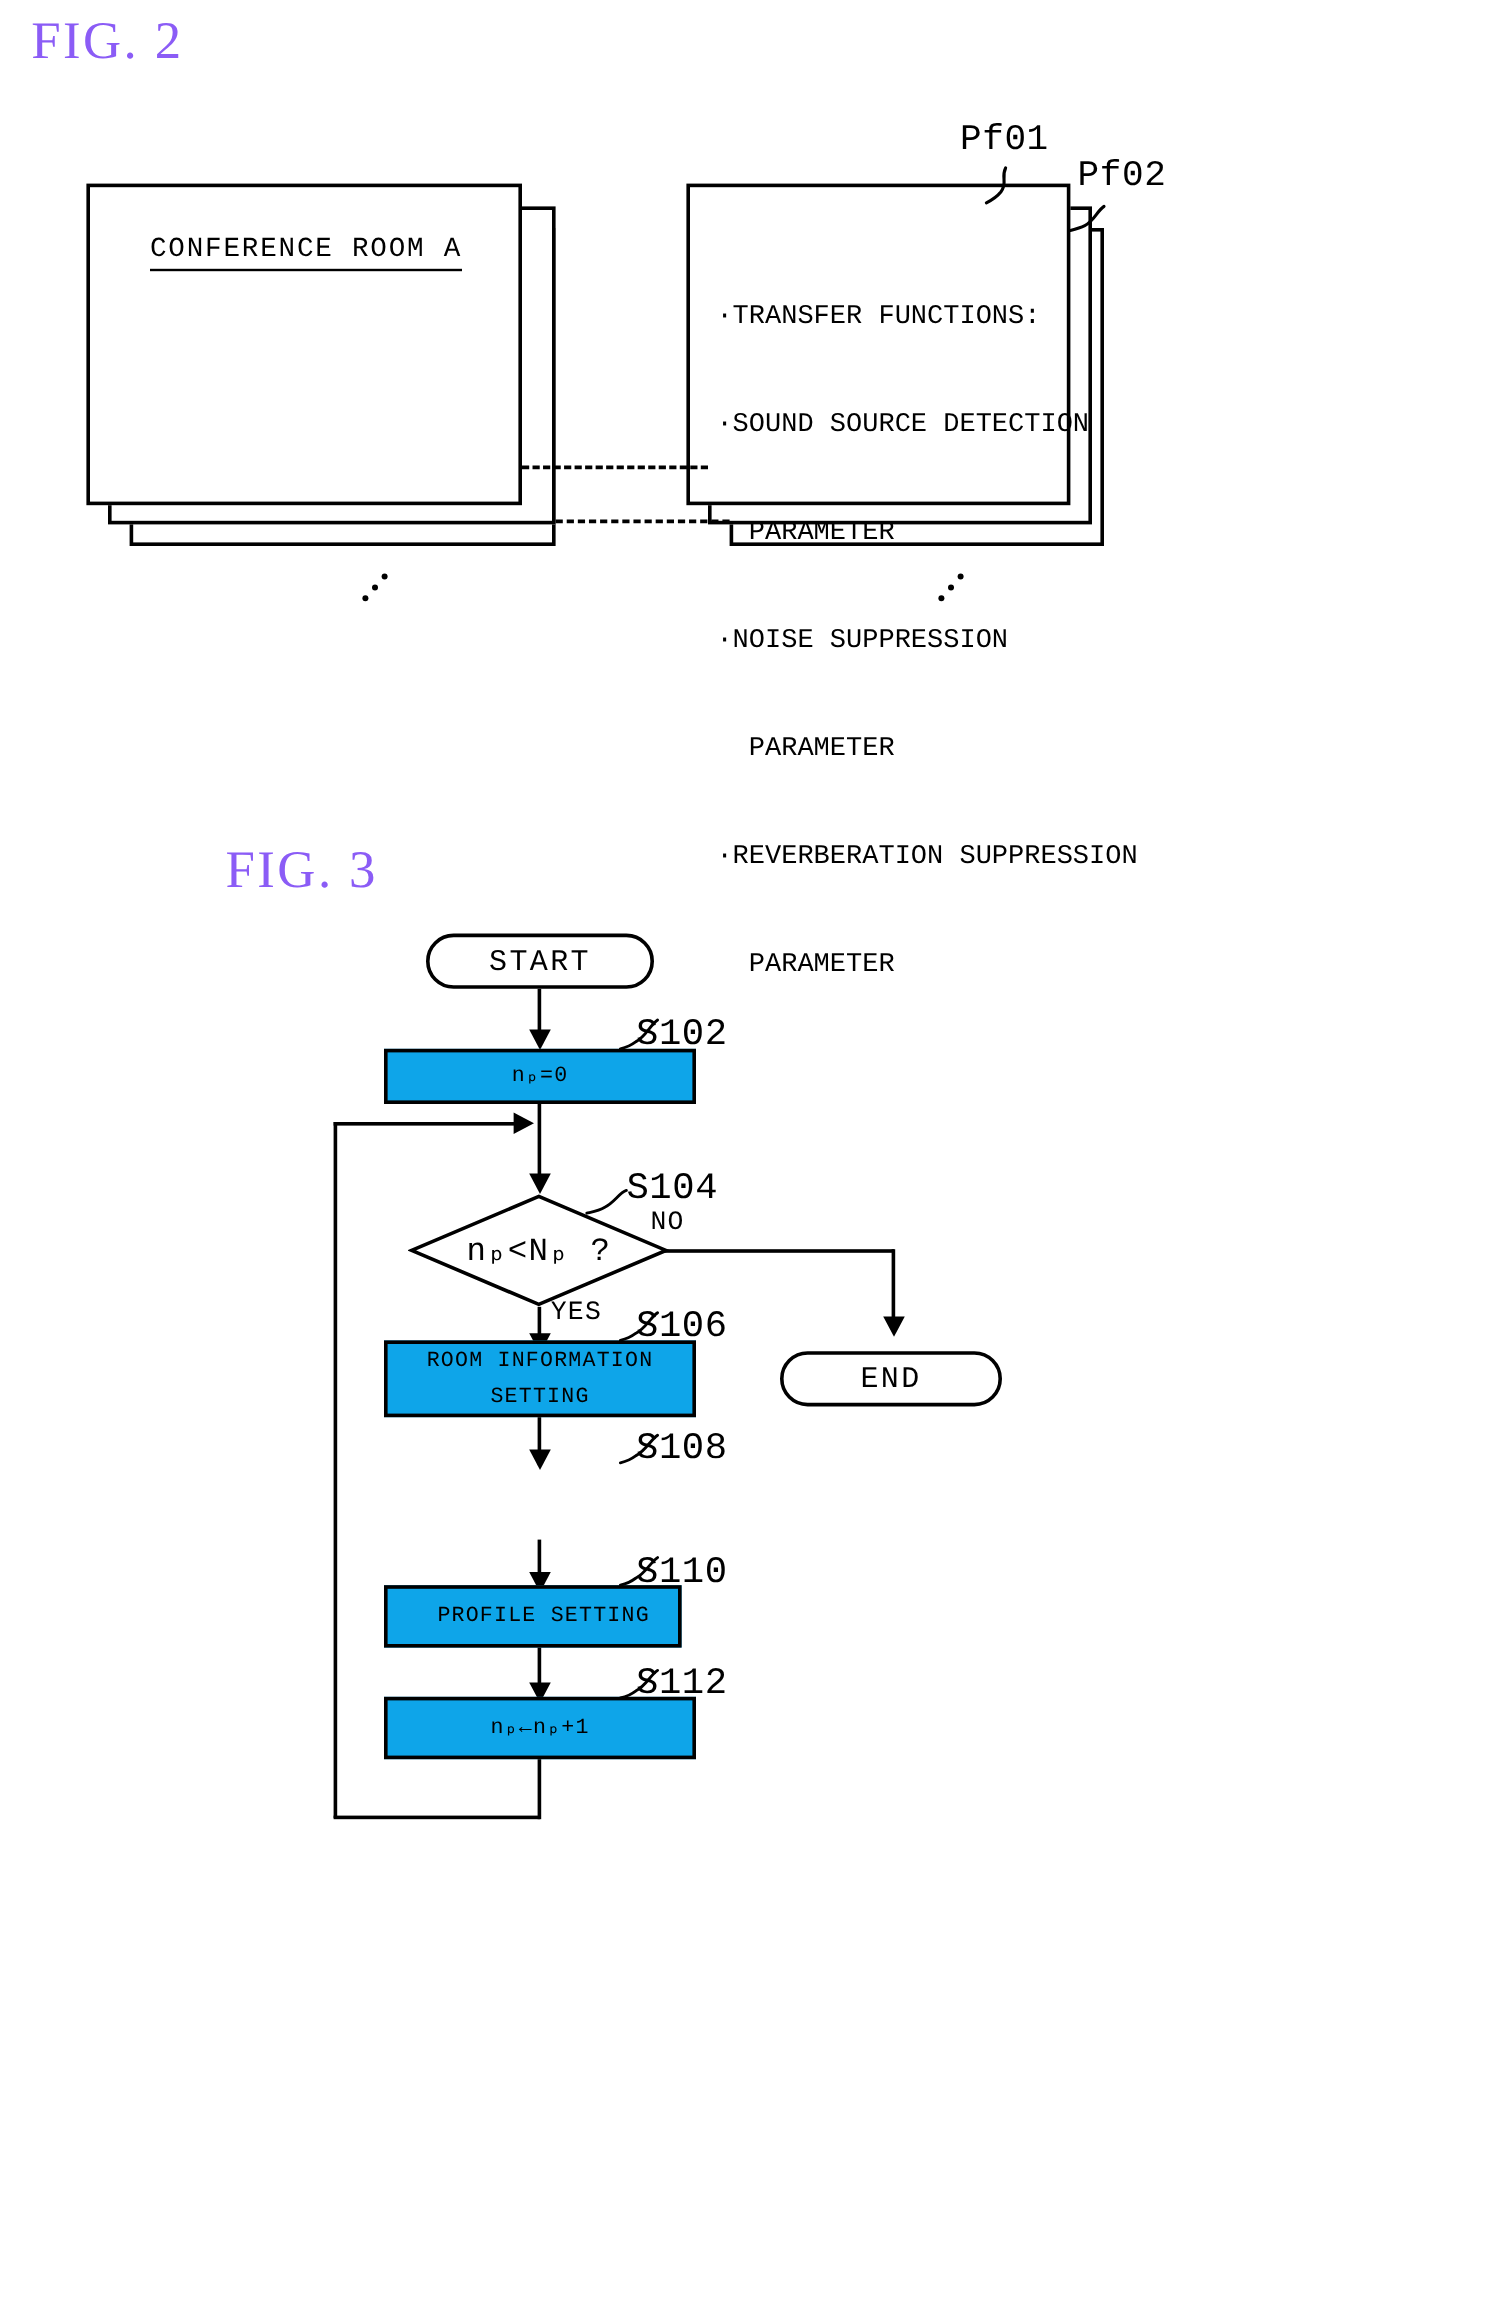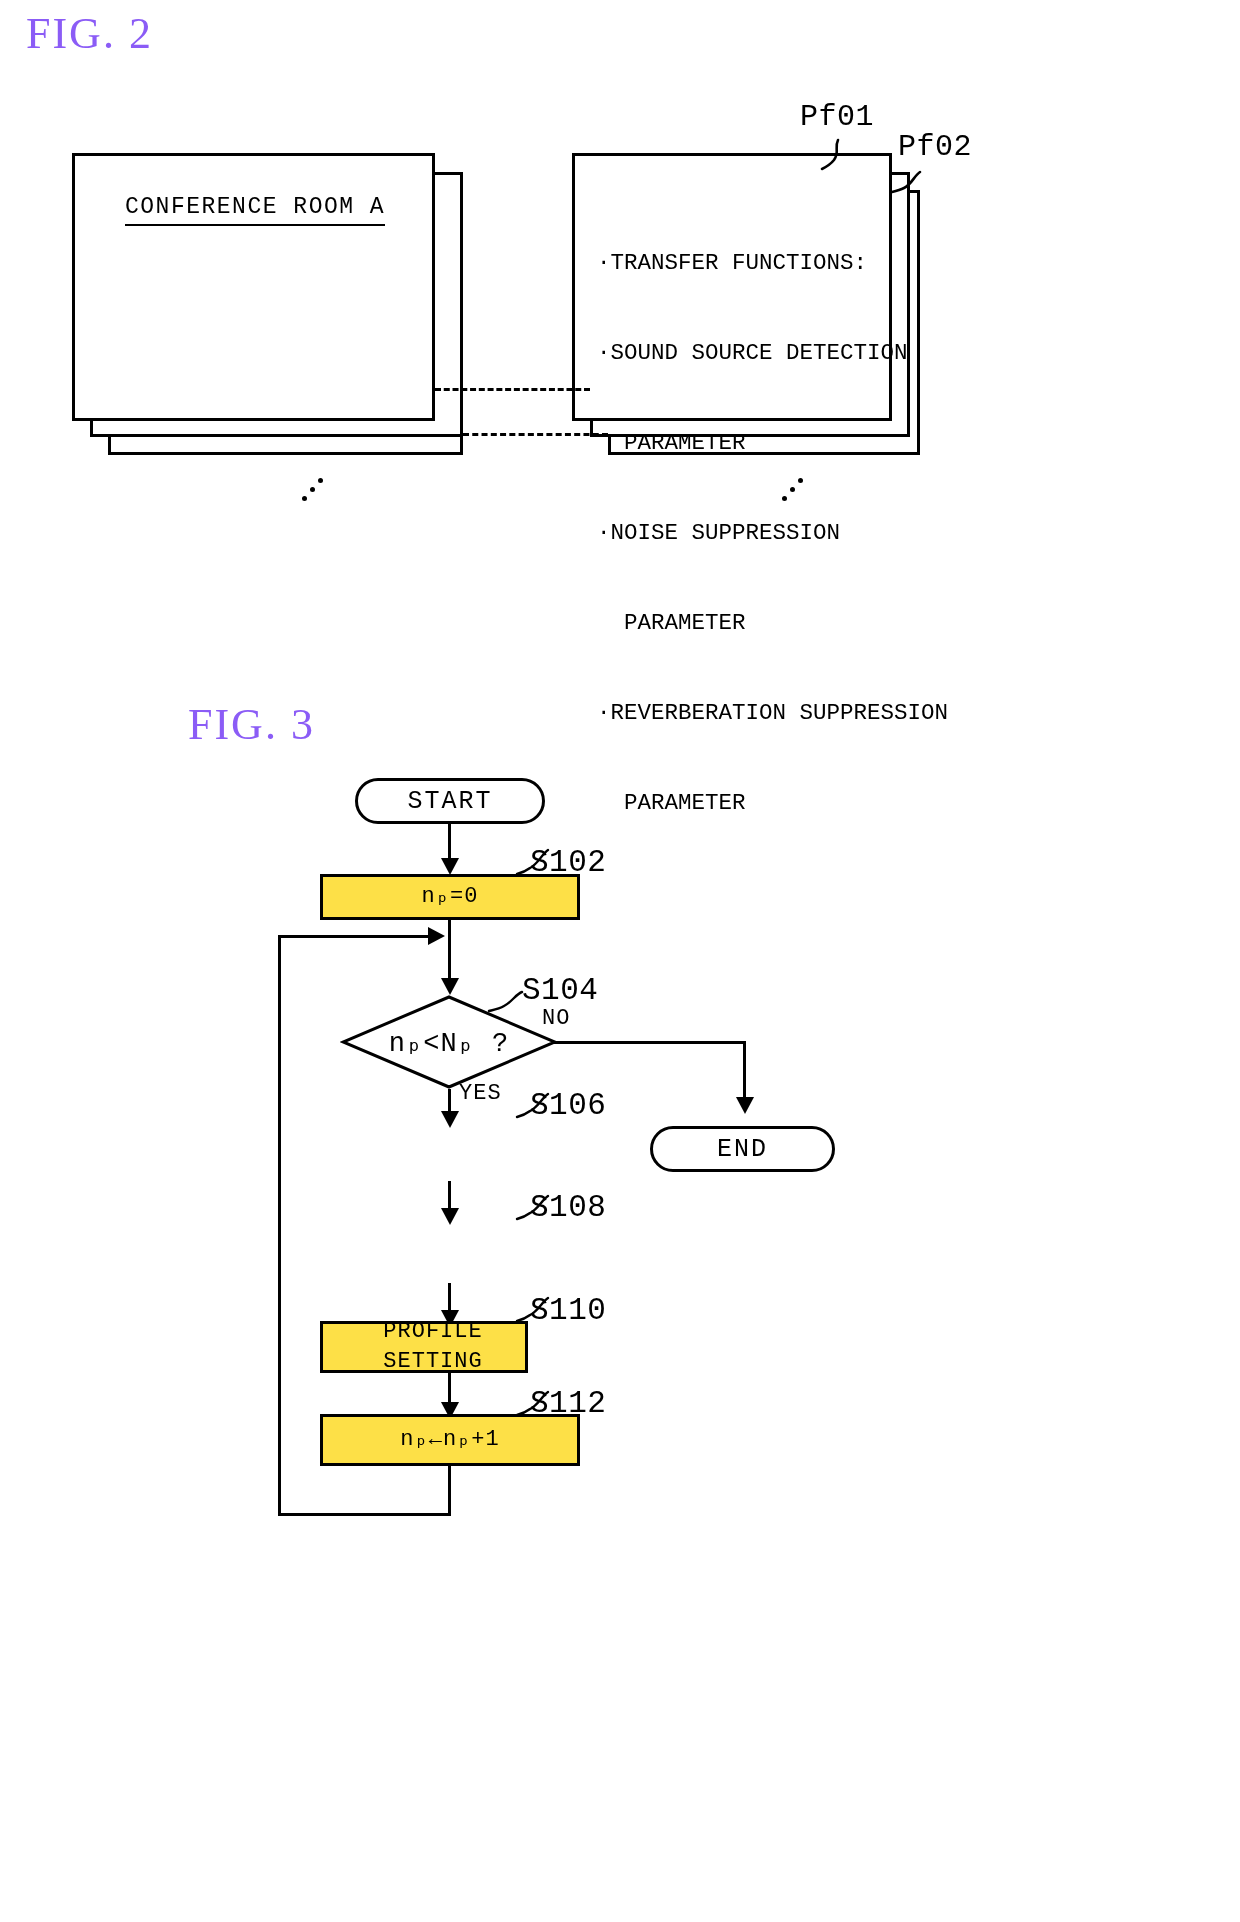--- a/index.html
+++ b/index.html
@@ -97,28 +97,28 @@
     align-items: center;
     justify-content: center;
     font-family: "Liberation Mono", monospace;
     font-size: 25px;
     letter-spacing: 2px;
     white-space: pre;
   }
   .fc-proc {
     position: absolute;
     border: 3px solid #000;
-    background: #fde047;
+    background: #0ea5e9;
     box-sizing: border-box;
     display: flex;
     align-items: center;
     justify-content: center;
     text-align: center;
     font-family: "Liberation Mono", monospace;
-    font-size: 22px;
+    font-size: 18px;
     letter-spacing: 1px;
     line-height: 30px;
     white-space: pre-line;
   }
   .fc-diamond-wrap {
     position: absolute;
   }
   .fc-diamond-wrap svg { display: block; }
   .fc-diamond-text {
     position: absolute;
@@ -267,41 +267,43 @@
   <div class="arrow-h" style="left:553px; top:1041px; width:192px;"></div>
   <div class="arrow-v" style="left:743px; top:1041px; height:66px;"></div>
   <div class="arrowhead-down" style="left:736px; top:1097px;"></div>
 
   <div class="fc-term" style="left:650px; top:1116px; width:185px; height:46px;margin-top:10px;">END</div>
 
   <div class="branch-label" style="left:459px; top:1081px;">YES</div>
   <div class="arrow-v" style="left:448px; top:1089px; height:34px;"></div>
   <div class="arrowhead-down" style="left:441px; top:1111px;"></div>
 
+  <div class="fc-proc" style="left:320px; top:1117px; width:260px; height:64px;">ROOM INFORMATION
+SETTING</div>
   <div class="lead-curve" style="left:516px; top:1092px;">
     <svg width="36" height="28" viewBox="0 0 36 28">
       <path d="M 32 2 C 26 6, 22 15, 14 19 C 10 22, 5 24, 1 25" stroke="#000" stroke-width="2.4" fill="none" stroke-linecap="round"></path>
     </svg>
   </div>
   <div class="step-label" style="left:530px; top:1073px;">S106</div>
 
   <div class="arrow-v" style="left:448px; top:1181px; height:40px;"></div>
   <div class="arrowhead-down" style="left:441px; top:1208px;"></div>
 
   <div class="lead-curve" style="left:516px; top:1194px;">
     <svg width="36" height="28" viewBox="0 0 36 28">
       <path d="M 32 2 C 26 6, 22 15, 14 19 C 10 22, 5 24, 1 25" stroke="#000" stroke-width="2.4" fill="none" stroke-linecap="round"></path>
     </svg>
   </div>
   <div class="step-label" style="left:530px; top:1175px;">S108</div>
 
   <div class="arrow-v" style="left:448px; top:1283px; height:40px;"></div>
   <div class="arrowhead-down" style="left:441px; top:1310px;"></div>
 
-  <div class="fc-proc" style="left:320px; top:1321px; width:208px; height:52px;padding-left:18px;">PROFILE SETTING</div>
+  <div class="fc-proc" style="left:320px; top:1321px; width:248px; height:52px;padding-left:18px;">PROFILE SETTING</div>
   <div class="lead-curve" style="left:516px; top:1296px;">
     <svg width="36" height="28" viewBox="0 0 36 28">
       <path d="M 32 2 C 26 6, 22 15, 14 19 C 10 22, 5 24, 1 25" stroke="#000" stroke-width="2.4" fill="none" stroke-linecap="round"></path>
     </svg>
   </div>
   <div class="step-label" style="left:530px; top:1278px;">S110</div>
 
   <div class="arrow-v" style="left:448px; top:1373px; height:42px;"></div>
   <div class="arrowhead-down" style="left:441px; top:1402px;"></div>
 

